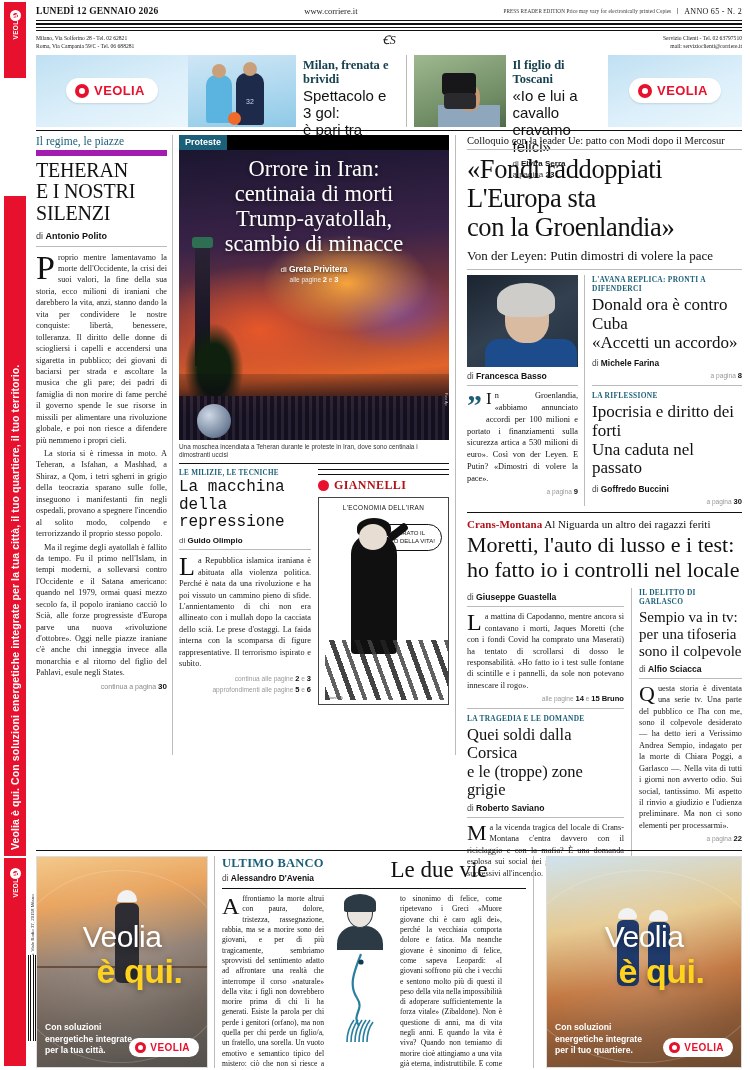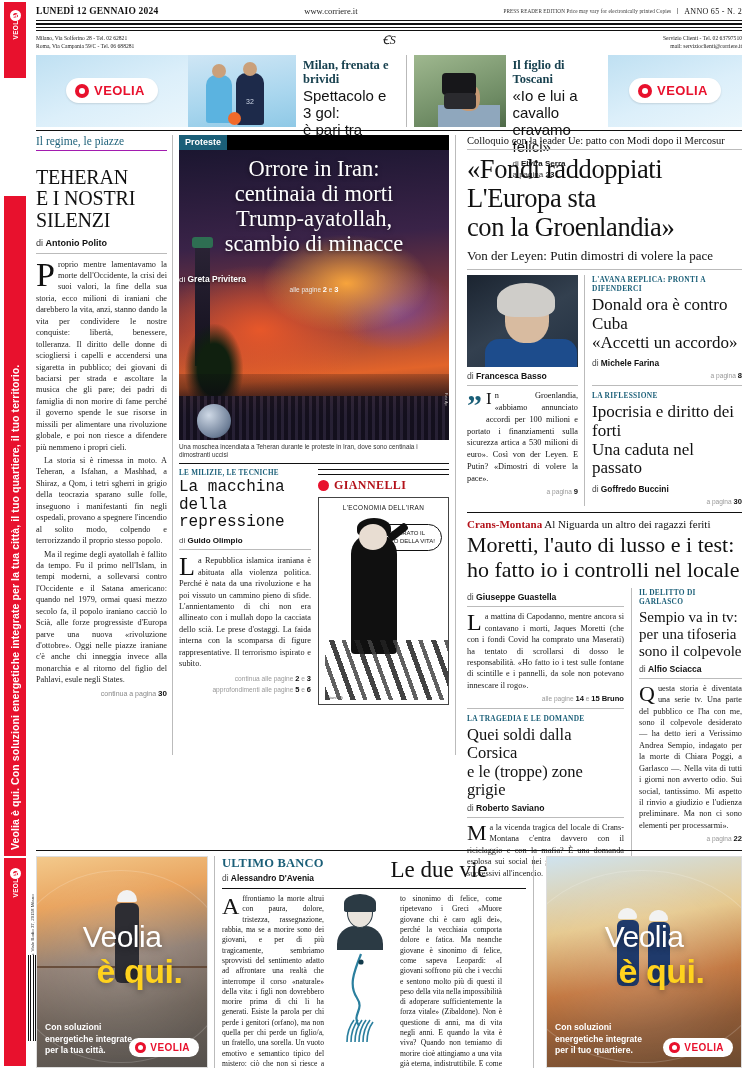--- a/index.html
+++ b/index.html
@@ -168,21 +168,21 @@
 
   
   .main-grid { display:flex; margin-top:4px; height:620px; }
   .col-left { width:131px; }
   .col-mid  { width:284px; border-left:1px solid #bbb; border-right:1px solid #bbb; padding:0 6px; margin:0 5px; }
   .col-right{ flex:1; padding-left:6px; }
 
   
   .opin-kicker{
     font-family:"Liberation Serif",serif; font-size:11.5px; color:#1b5f78;
-    border-bottom:1px solid #a21caf; padding-bottom:3px; margin-bottom:16px;
+    border-bottom:6px solid #a21caf; padding-bottom:3px; margin-bottom:4px;
   }
   .opin-title{
     font-family:"Liberation Serif",serif; font-size:20px; line-height:1.08;
     color:#111; letter-spacing:-.2px;
   }
   .byline{ font-family:"Liberation Sans",sans-serif; font-size:9px; color:#333; margin-top:6px; }
   .byline b{ color:#111; }
   .hr-soft{ height:1px; background:#bbb; margin:5px 0 5px 0; }
   .body-text{
     font-family:"Liberation Serif",serif; font-size:8.3px; line-height:1.38;
@@ -209,21 +209,21 @@
       radial-gradient(ellipse 150px 90px at 30% 62%, rgba(240,90,40,.9), transparent 72%),
       radial-gradient(ellipse 90px 60px at 80% 55%, rgba(120,80,180,.7), transparent 70%),
       linear-gradient(175deg,#1b1630 0%,#3a2348 32%,#8d3b39 58%,#e2642a 76%,#2a1d2c 100%);
   }
   .lp-head{
     position:relative; z-index:3; padding:6px 10px 0 10px; text-align:center;
     color:#fff; font-family:"Liberation Serif",serif;
     font-size:22.5px; line-height:1.12; text-shadow:0 1px 4px rgba(0,0,0,.55);
   }
   .lp-by{
-    position:relative; z-index:3; color:#fff; margin-top:17px;
+    position:relative; z-index:3; text-align:center; color:#fff; margin-top:7px;
     font-family:"Liberation Sans",sans-serif; font-size:8px; text-shadow:0 1px 3px rgba(0,0,0,.6);
   }
   .lp-by b{font-size:8.5px;}
   .lp-ref{ position:relative; z-index:3; text-align:center; color:#e8e8e8; margin-top:1px;
            font-family:"Liberation Sans",sans-serif; font-size:6.5px; }
   .lp-ref b{ color:#fff; font-size:7.5px; }
   .minaret{ position:absolute; left:16px; top:96px; width:15px; height:120px;
             background:linear-gradient(180deg,#2a2335,#120f1c); z-index:2;}
   .minaret::before{content:"";position:absolute;left:-3px;top:-9px;width:21px;height:11px;background:#2e6e52;border-radius:3px;}
   .crowd{ position:absolute; left:0; bottom:0; width:100%; height:66px; z-index:2;
@@ -415,21 +415,21 @@
       <div class="strip-rot">VEOLIA</div>
     </div>
   </div>
   <div class="strip-legal">Sede legale e operativa: Viale Bodio 37, 20158 Milano</div>
   <div class="barcode"></div>
   <div class="barcode-num">60913</div>
 
   <div class="content">
 
     <div class="top-meta">
-      <div class="top-date">LUNEDÌ 12 GENNAIO 2024</div>
+      <div class="top-date">LUNEDÌ 12 GENNAIO 2026</div>
       <div class="top-site">www.corriere.it</div>
       <div class="top-press">PRESS READER EDITION Price may vary for electronically printed Copies</div>
       <div class="top-anno">ANNO 65 - N. 2</div>
     </div>
     <div class="rule-thin"></div>
 
     <div class="masthead-rules">
       <div class="mr1"></div>
         <div class="mr2"></div>
         <div class="mr3"></div>

